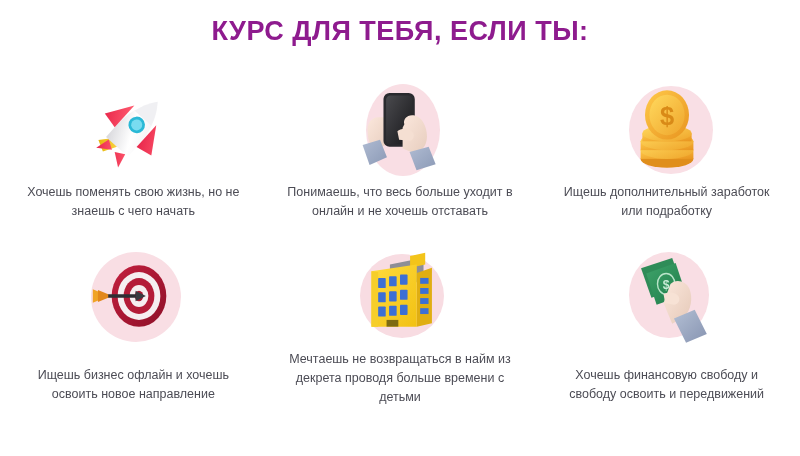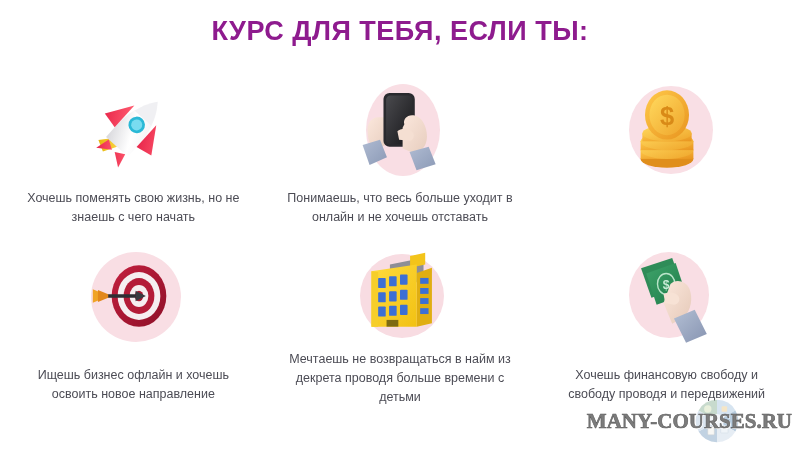--- a/index.html
+++ b/index.html
@@ -36,21 +36,21 @@
     height:105px; width:140px;
     display:flex; align-items:center; justify-content:center;
     position:relative;
   }
   .caption {
     font-size:12.5px;
     line-height:19px;
     color:#4C4C55;
     text-align:center;
     max-width:230px;
-    margin-top:8px;
+    margin-top:2px;
     font-weight:500;
   }
   .row2 .caption { margin-top:18px; }
 
   
   .blob {
     position:absolute;
     background:#F9DEE4;
     border-radius:50%;
     z-index:0;
@@ -179,20 +179,21 @@
           <rect x="20" y="66" width="60" height="10" fill="url(#gold2)"></rect>
           <ellipse cx="50" cy="66" rx="30" ry="10" fill="url(#gold1)"></ellipse>
           <rect x="22" y="57" width="56" height="9" fill="url(#gold2)"></rect>
           <ellipse cx="50" cy="57" rx="28" ry="9" fill="url(#gold1)"></ellipse>
 
           <ellipse cx="50" cy="36" rx="25" ry="28" fill="url(#gold2)"></ellipse>
           <ellipse cx="50" cy="36" rx="20" ry="23" fill="url(#gold1)"></ellipse>
           <text x="50" y="47" font-size="29" font-weight="bold" text-anchor="middle" fill="#D98A17" font-family="'Liberation Sans', sans-serif">$</text>
         </svg>
       </div>
+      <div class="caption">Ищешь дополнительный заработок или подработку</div>
     </div>
 
     <div class="cell row2">
       <div class="icon-wrap">
         <div class="blob b-target"></div>
         <svg class="art" width="94" height="86" viewBox="0 0 110 100">
           <defs>
             <linearGradient id="tgD" x1="0" y1="0" x2="1" y2="1">
               <stop offset="0" stop-color="#C4203F"></stop>
                 <stop offset="1" stop-color="#8E1028"></stop>
@@ -278,37 +279,19 @@
           <path d="M28 28 L62 16 L74 52 L40 64 Z" fill="url(#grn)"></path>
           <ellipse cx="51" cy="40" rx="10" ry="12" fill="none" stroke="#B9E4C9" stroke-width="1.6"></ellipse>
           <text x="51" y="46" font-size="14" text-anchor="middle" fill="#C8ECD6" font-family="'Liberation Sans', sans-serif" font-weight="bold">$</text>
 
           <path d="M56 40 C62 34 74 36 78 46 C82 56 80 70 72 78 L58 86 L48 62 Z" fill="url(#skin2)"></path>
           <path d="M48 52 C54 48 64 50 66 56 C67 60 64 64 60 64 L50 62 Z" fill="#F7E2D5"></path>
 
           <path d="M60 80 L84 70 L98 98 L74 108 Z" fill="url(#cuff2)"></path>
         </svg>
       </div>
-      <div class="caption">Хочешь финансовую свободу и свободу проводя и передвижений</div>
+      <div class="caption">Хочешь финансовую свободу и свободу освоить и передвижений</div>
     </div>
 
   </div>
 
-  <div class="watermark">
-    <svg class="wm-logo" viewBox="0 0 100 100">
-      <g opacity="0.75">
-        <path d="M50 50 L50 4 A46 46 0 0 1 90 27 Z" fill="#BFD4E8"></path>
-        <path d="M50 50 L90 27 A46 46 0 0 1 90 73 Z" fill="#8FAFCB"></path>
-        <path d="M50 50 L90 73 A46 46 0 0 1 50 96 Z" fill="#D9E3EE"></path>
-        <path d="M50 50 L50 96 A46 46 0 0 1 10 73 Z" fill="#9FB8D2"></path>
-        <path d="M50 50 L10 73 A46 46 0 0 1 10 27 Z" fill="#C9D9E9"></path>
-        <path d="M50 50 L10 27 A46 46 0 0 1 50 4 Z" fill="#A9C6B0"></path>
-        <circle cx="50" cy="50" r="15" fill="#EEF3F8"></circle>
-        <rect x="30" y="62" width="14" height="18" rx="1" fill="#F3F3F0" stroke="#BBB" stroke-width="1"></rect>
-        <rect x="58" y="60" width="16" height="16" rx="1" fill="#E7EEF5" stroke="#AFC3D6" stroke-width="1"></rect>
-        <circle cx="30" cy="24" r="8" fill="#DCE8C9"></circle>
-        <rect x="60" y="18" width="12" height="12" rx="2" fill="#F0D9A8"></rect>
-      </g>
-    </svg>
-    <span class="wm-text">MANY-COURSES.RU</span>
-  </div>
 
 </div>
 
 </body></html>

